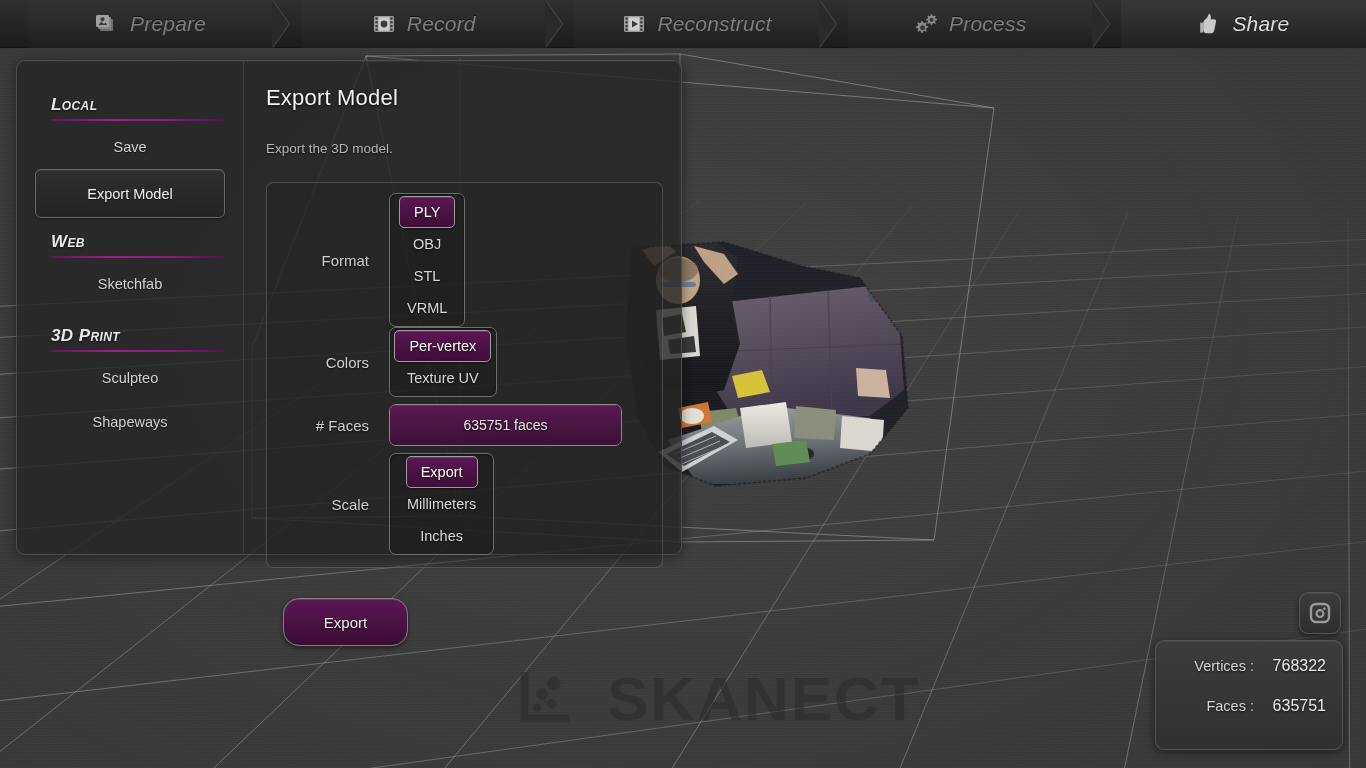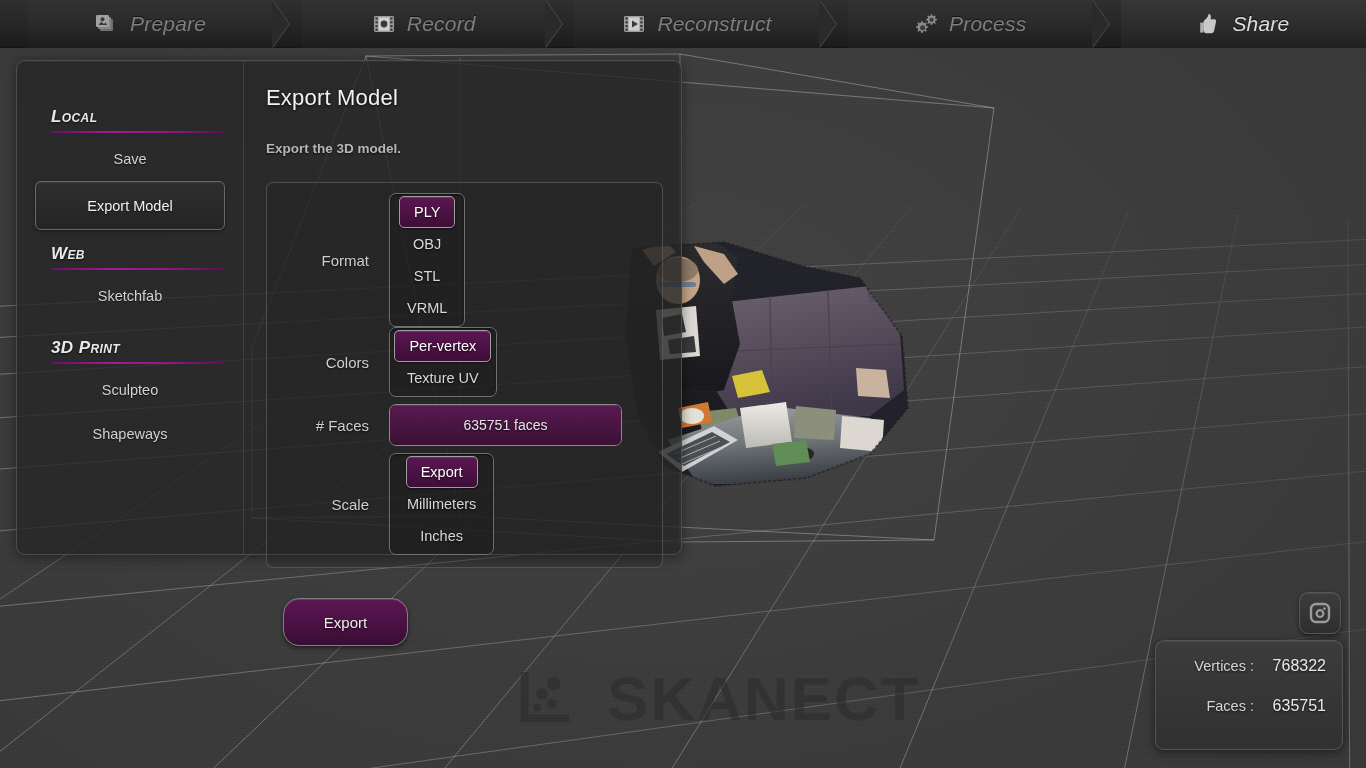--- a/index.html
+++ b/index.html
@@ -156,21 +156,21 @@
     border-radius: 6px;
     text-shadow: 0 1px 1px rgba(0,0,0,.6);
   }
   .side-item.selected {
     background: linear-gradient(180deg, #2e2e2e 0%, #242424 100%);
     border: 1px solid #6a6a6a;
     box-shadow: inset 0 1px 0 rgba(255,255,255,.06), 0 1px 3px rgba(0,0,0,.5);
     color: #f2f2f2;
     height: 49px;
   }
-  .sp-local { margin-top: 24px; }
+  .sp-local { margin-top: 12px; }
   .sp-web   { margin-top: 14px; }
   .sp-print { margin-top: 20px; }
 
   
   #content {
     position: absolute;
     left: 227px; top: 0;
     width: 439px; height: 100%;
     padding: 24px 20px 0 22px;
   }
@@ -180,21 +180,20 @@
     font-weight: normal;
     letter-spacing: .2px;
     text-shadow: 0 1px 3px rgba(0,0,0,.8);
     margin-bottom: 30px;
   }
   #panel-desc {
     font-size: 13.5px;
     color: #b6b6b6;
     margin-bottom: 26px;
     text-shadow: 0 1px 2px rgba(0,0,0,.7);
-    font-weight: bold;
   }
   #form-box {
     border: 1px solid rgba(110,110,110,.55);
     border-radius: 7px;
     padding: 10px 0 12px 0;
     background: rgba(30,30,30,.24);
   }
   .form-row {
     display: flex; align-items: center;
     min-height: 56px;

